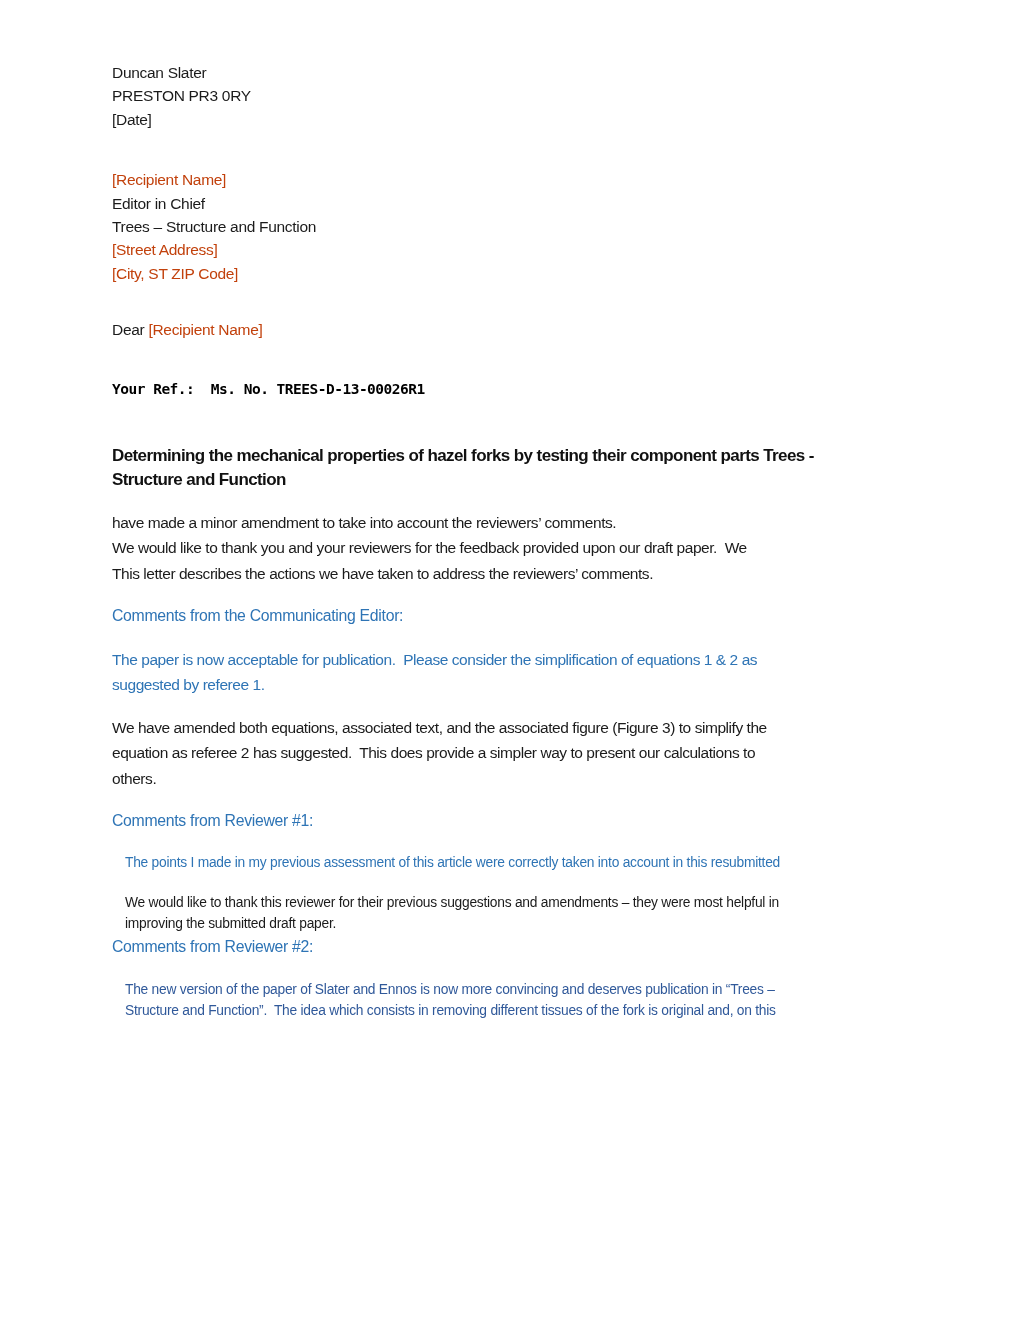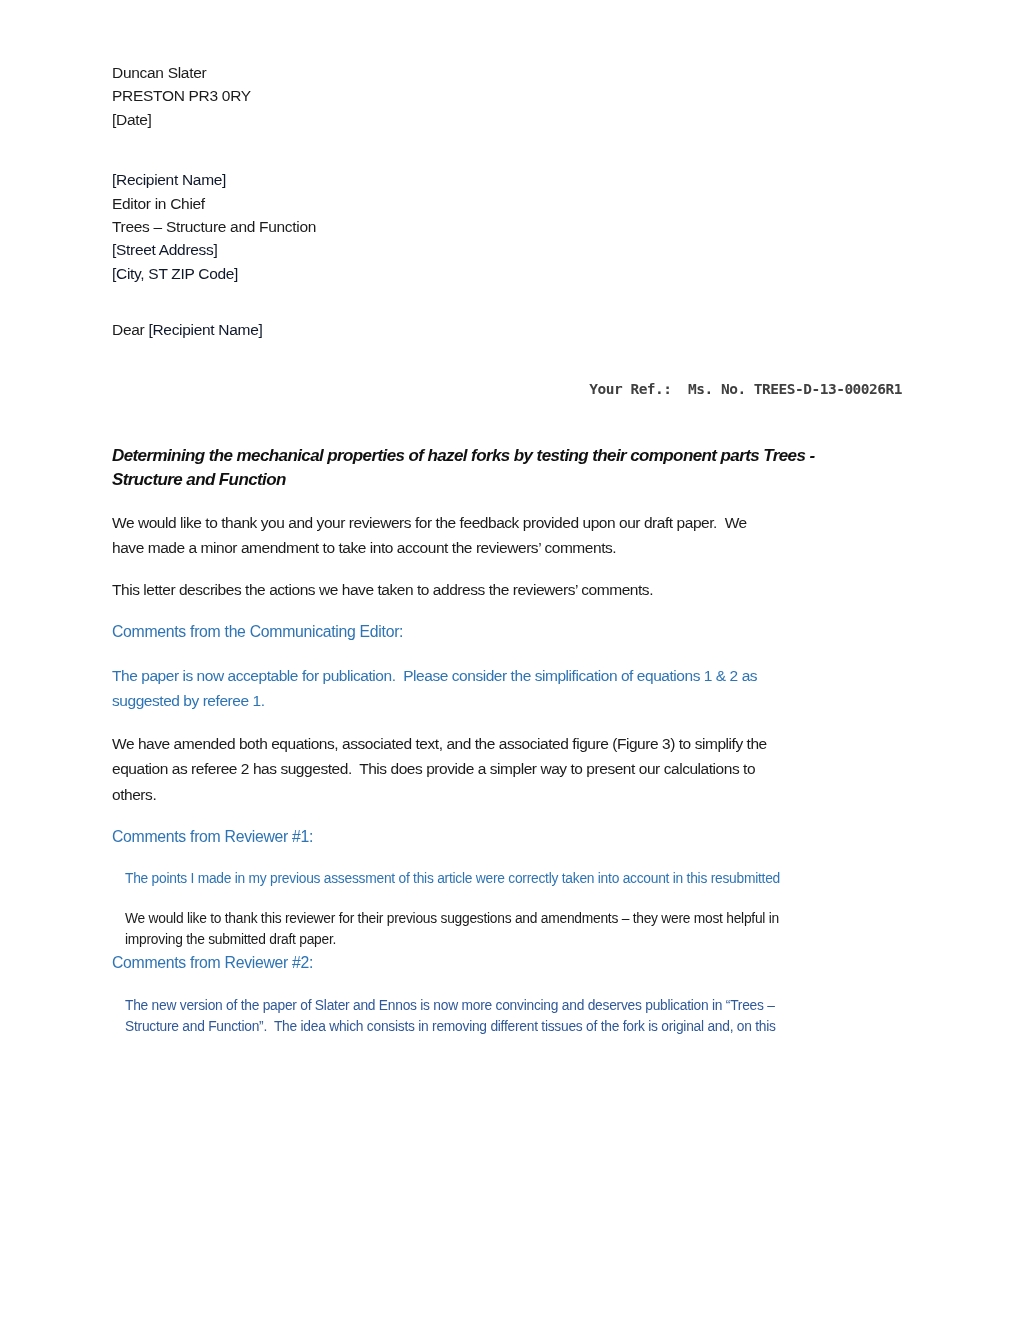--- a/index.html
+++ b/index.html
@@ -20,49 +20,47 @@
     position: absolute;
     left: 112px;
     top: 0;
     width: 790px;
   }
   .line { display: block; white-space: pre; }
 
   
   .sender { margin-top: 61px; font-size: 15.5px; line-height: 23.4px; letter-spacing: -0.3px; }
   .recipient { margin-top: 37px; font-size: 15.5px; line-height: 23.4px; letter-spacing: -0.3px; }
-  .placeholder { color: #0f172a; }
+  .placeholder { color: #c2410c; }
 
   .salutation { margin-top: 33px; font-size: 15.5px; letter-spacing: -0.3px; line-height: 23.4px; }
   .salutation .greeting { color: #1b1b1b; }
 
   .reference {
     margin-top: 36px;
     font-family: "DejaVu Sans Mono", monospace;
     font-weight: 700;
     font-size: 14.5px;
     line-height: 23px;
     letter-spacing: -0.5px;
-    color: #404040;
-    text-align: right;
+    color: #000000;
   }
 
   .doc-title {
     margin-top: 43px;
     font-size: 17px;
     font-weight: 700;
     line-height: 24.6px;
     letter-spacing: -0.6px;
     color: #111111;
-    font-style: italic;
   }
 
   .para { font-size: 15.5px; line-height: 25.6px; letter-spacing: -0.45px; }
   .para-thanks { margin-top: 17px; }
-  .para-purpose { margin-top: 16px; }
+  .para-purpose { }
   .para-editor-response { margin-top: 17px; }
 
   .section-heading {
     font-size: 15.8px;
     line-height: 23px;
     letter-spacing: -0.3px;
     color: #2E74B5;
   }
   .h-editor { margin-top: 17px; }
   .h-reviewer1 { margin-top: 17px; }
@@ -101,22 +99,22 @@
     <div class="reference">
       <span class="line">Your Ref.:  Ms. No. TREES-D-13-00026R1</span>
     </div>
 
     <div class="doc-title">
       <span class="line">Determining the mechanical properties of hazel forks by testing their component parts Trees -</span>
       <span class="line">Structure and Function</span>
     </div>
 
     <div class="para para-thanks">
+      <span class="line">have made a minor amendment to take into account the reviewers’ comments.</span>
       <span class="line">We would like to thank you and your reviewers for the feedback provided upon our draft paper.  We</span>
-      <span class="line">have made a minor amendment to take into account the reviewers’ comments.</span>
     </div>
 
     <div class="para para-purpose">
       <span class="line">This letter describes the actions we have taken to address the reviewers’ comments.</span>
     </div>
 
     <div class="section-heading h-editor">Comments from the Communicating Editor:</div>
 
     <div class="para para-blue para-editor-comment">
       <span class="line">The paper is now acceptable for publication.  Please consider the simplification of equations 1 &amp; 2 as</span>

